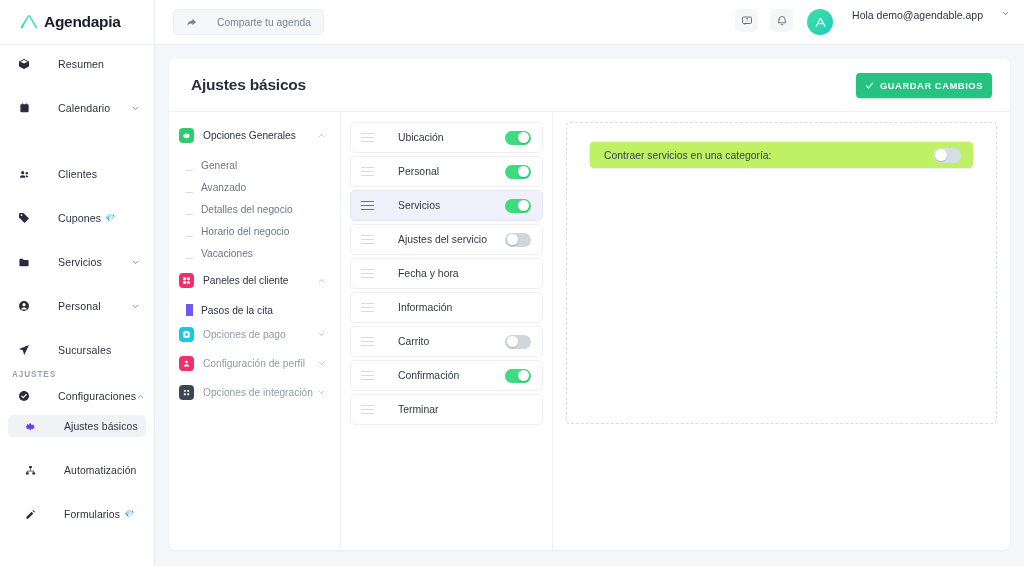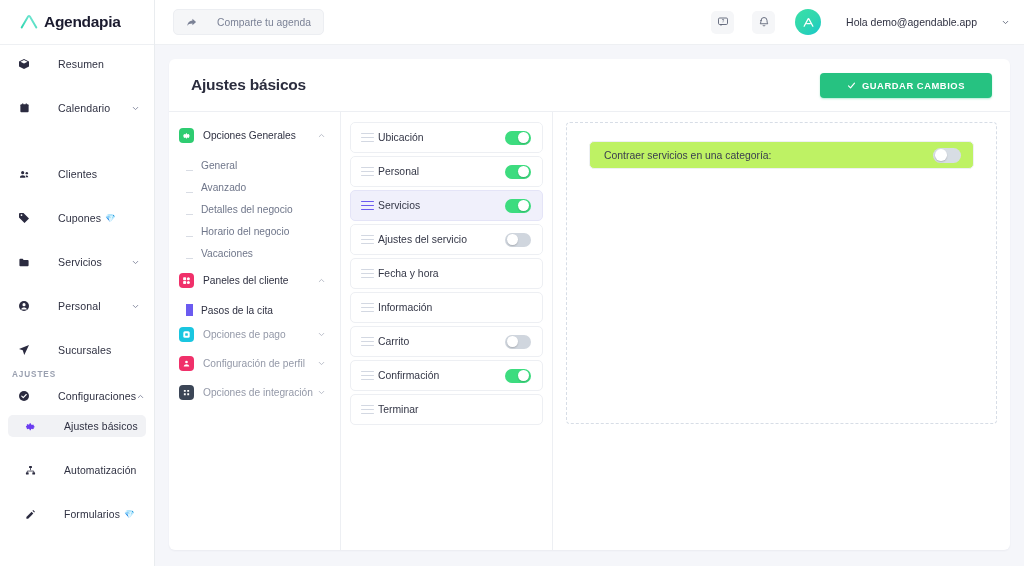--- a/index.html
+++ b/index.html
@@ -68,21 +68,21 @@
     display: flex; align-items: center;
     padding: 0 14px 0 18px;
     border-bottom: 1px solid #eef0f3;
   }
   .share-btn {
     display: flex; align-items: center; gap: 20px;
     background: #f5f6f8; border: 1px solid #eceef2;
     border-radius: 5px; height: 26px; padding: 0 12px;
     font-size: 10.3px; color: #7b8296; cursor: pointer;
   }
-  .topbar-right { margin-left: auto; display: flex; align-items: center; gap: 18px; }
+  .topbar-right { margin-left: auto; display: flex; gap: 12px; }
   .icon-btn {
     width: 23px; height: 23px; border-radius: 5px; background: #f5f6f8;
     display: flex; align-items: center; justify-content: center;
     color: #5b6275; cursor: pointer;
   }
   .avatar {
     width: 26px; height: 26px; border-radius: 50%;
     background: linear-gradient(140deg,#39e0a8 0%, #2fd6b0 55%, #17c7cd 100%);
     display: flex; align-items: center; justify-content: center;
     margin-left: 2px;
@@ -100,21 +100,21 @@
   }
   .card-head {
     height: 52px; flex: 0 0 52px;
     display: flex; align-items: center; padding: 0 18px 0 22px;
   }
   .page-title { font-size: 15.5px; font-weight: 700; color: #2b2d3e; letter-spacing: -0.2px; }
   .save-btn {
     margin-left: auto;
     background: #26c281; color: #fff;
     border: none; border-radius: 4px;
-    height: 25px; padding: 0 27px;
+    height: 25px; padding: 0 9px;
     font-size: 9.4px; font-weight: 700; letter-spacing: 0.55px;
     display: flex; align-items: center; gap: 6px; cursor: pointer;
     box-shadow: 0 1px 2px rgba(38,194,129,.35);
   }
   .card-body { flex: 1 1 auto; display: flex; border-top: 1px solid #edeff3; min-height: 0; }
 
   
   .tree-col {
     width: 172px; flex: 0 0 172px;
     border-right: 1px solid #edeff3;
@@ -150,21 +150,21 @@
     display: flex; align-items: center;
     height: 31px; margin-bottom: 3px;
     border: 1px solid #edeff3; border-radius: 5px;
     background: #fff; padding: 0 11px 0 10px;
     cursor: pointer;
   }
   .step.selected { background: #f0f0fb; border-color: #e4e4f7; }
   .grip { width: 13px; flex: 0 0 13px; display: flex; flex-direction: column; gap: 2.5px; }
   .grip span { height: 1.6px; background: #d3d8e2; border-radius: 1px; display:block; }
   .step.selected .grip span { background: #6b5bf0; }
-  .step-label { font-size: 10.4px; color: #333646; margin-left: 4px; white-space: nowrap; }
+  .step-label { font-size: 10.4px; color: #333646; margin-left: 24px; white-space: nowrap; }
 
   .switch {
     margin-left: auto;
     width: 26px; height: 14px; border-radius: 8px;
     background: #d0d6de; position: relative; flex: 0 0 26px;
     cursor: pointer;
   }
   .switch.on { background: #3ddc7f; }
   .switch .knob {
     position: absolute; top: 1.6px; left: 1.8px;

